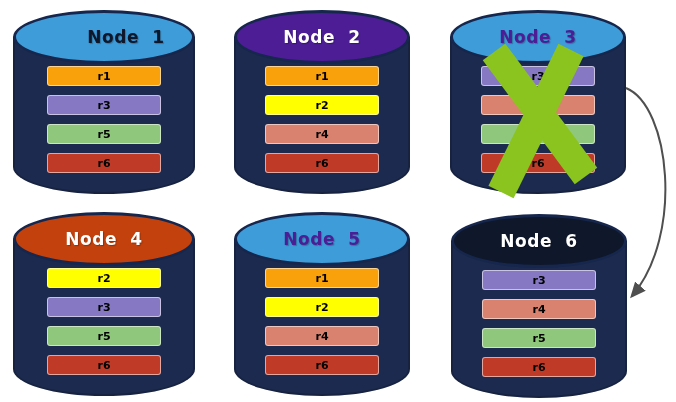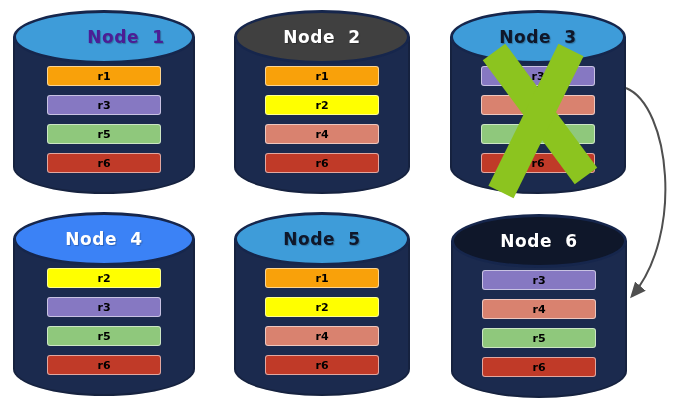--- a/index.html
+++ b/index.html
@@ -102,61 +102,61 @@
 </style>
 </head>
 <body>
 
 <div class="canvas">
 
   <div id="node-grid" style="position:absolute; inset:0;">
       <div class="node">
       <div class="cyl-body" style="background: rgb(27, 42, 78);"></div>
       <div class="cyl-top" style="background: rgb(62, 156, 217); border-color: rgb(22, 38, 76);">
-        <span class="node-title" style="color: #4c1d95; margin-left: 44px;">Node 1</span>
+        <span class="node-title" style="color: #0f172a; margin-left: 44px;">Node 1</span>
       </div>
       <div class="bars">
           <div class="bar" style="background: rgb(249, 161, 10);">
             <span style="color: rgb(0, 0, 0);">r1</span>
           </div>
           <div class="bar" style="background: rgb(134, 120, 194);">
             <span style="color: rgb(0, 0, 0);">r3</span>
           </div>
           <div class="bar" style="background: rgb(143, 200, 124);">
             <span style="color: rgb(0, 0, 0);">r5</span>
           </div>
           <div class="bar" style="background: rgb(192, 58, 40);">
             <span style="color: rgb(0, 0, 0);">r6</span>
           </div>
         </div>
     </div>
       <div class="node">
       <div class="cyl-body" style="background: rgb(27, 42, 78);"></div>
-      <div class="cyl-top" style="background: #404040; border-color: rgb(22, 38, 76);">
+      <div class="cyl-top" style="background: #4c1d95; border-color: rgb(22, 38, 76);">
         <span class="node-title" style="color: rgb(255, 255, 255);">Node 2</span>
       </div>
       <div class="bars">
           <div class="bar" style="background: rgb(249, 161, 10);">
             <span style="color: rgb(0, 0, 0);">r1</span>
           </div>
           <div class="bar" style="background: rgb(255, 255, 0);">
             <span style="color: rgb(0, 0, 0);">r2</span>
           </div>
           <div class="bar" style="background: rgb(217, 130, 111);">
             <span style="color: rgb(0, 0, 0);">r4</span>
           </div>
           <div class="bar" style="background: rgb(192, 58, 40);">
             <span style="color: rgb(0, 0, 0);">r6</span>
           </div>
         </div>
     </div>
       <div class="node">
       <div class="cyl-body" style="background: rgb(27, 42, 78);"></div>
       <div class="cyl-top" style="background: rgb(62, 156, 217); border-color: rgb(22, 38, 76);">
-        <span class="node-title" style="color: #0f172a;">Node 3</span>
+        <span class="node-title" style="color: #4c1d95;">Node 3</span>
       </div>
       <div class="bars">
           <div class="bar" style="background: rgb(134, 120, 194);">
             <span style="color: rgb(0, 0, 0);">r3</span>
           </div>
           <div class="bar" style="background: rgb(217, 130, 111);">
             <span style="color: rgb(0, 0, 0);">r4</span>
           </div>
           <div class="bar" style="background: rgb(143, 200, 124);">
             <span style="color: rgb(0, 0, 0);">r5</span>
@@ -165,42 +165,42 @@
             <span style="color: rgb(0, 0, 0);">r6</span>
           </div>
         </div>
     <svg class="x-overlay" viewBox="0 0 176 184">
           <line x1="44" y1="42" x2="136" y2="166" stroke="#8CC41F" stroke-width="28"></line>
           <line x1="121" y1="40" x2="51" y2="182" stroke="#8CC41F" stroke-width="28"></line>
         </svg>
       </div>
       <div class="node">
       <div class="cyl-body" style="background: rgb(27, 42, 78);"></div>
-      <div class="cyl-top" style="background: #3b82f6; border-color: rgb(22, 38, 76);">
+      <div class="cyl-top" style="background: #c2410c; border-color: rgb(22, 38, 76);">
         <span class="node-title" style="color: rgb(255, 255, 255);">Node 4</span>
       </div>
       <div class="bars">
           <div class="bar" style="background: rgb(255, 255, 0);">
             <span style="color: rgb(0, 0, 0);">r2</span>
           </div>
           <div class="bar" style="background: rgb(134, 120, 194);">
             <span style="color: rgb(0, 0, 0);">r3</span>
           </div>
           <div class="bar" style="background: rgb(143, 200, 124);">
             <span style="color: rgb(0, 0, 0);">r5</span>
           </div>
           <div class="bar" style="background: rgb(192, 58, 40);">
             <span style="color: rgb(0, 0, 0);">r6</span>
           </div>
         </div>
     </div>
       <div class="node">
       <div class="cyl-body" style="background: rgb(27, 42, 78);"></div>
       <div class="cyl-top" style="background: rgb(62, 156, 217); border-color: rgb(22, 38, 76);">
-        <span class="node-title" style="color: #0f172a;">Node 5</span>
+        <span class="node-title" style="color: #4c1d95;">Node 5</span>
       </div>
       <div class="bars">
           <div class="bar" style="background: rgb(249, 161, 10);">
             <span style="color: rgb(0, 0, 0);">r1</span>
           </div>
           <div class="bar" style="background: rgb(255, 255, 0);">
             <span style="color: rgb(0, 0, 0);">r2</span>
           </div>
           <div class="bar" style="background: rgb(217, 130, 111);">
             <span style="color: rgb(0, 0, 0);">r4</span>

